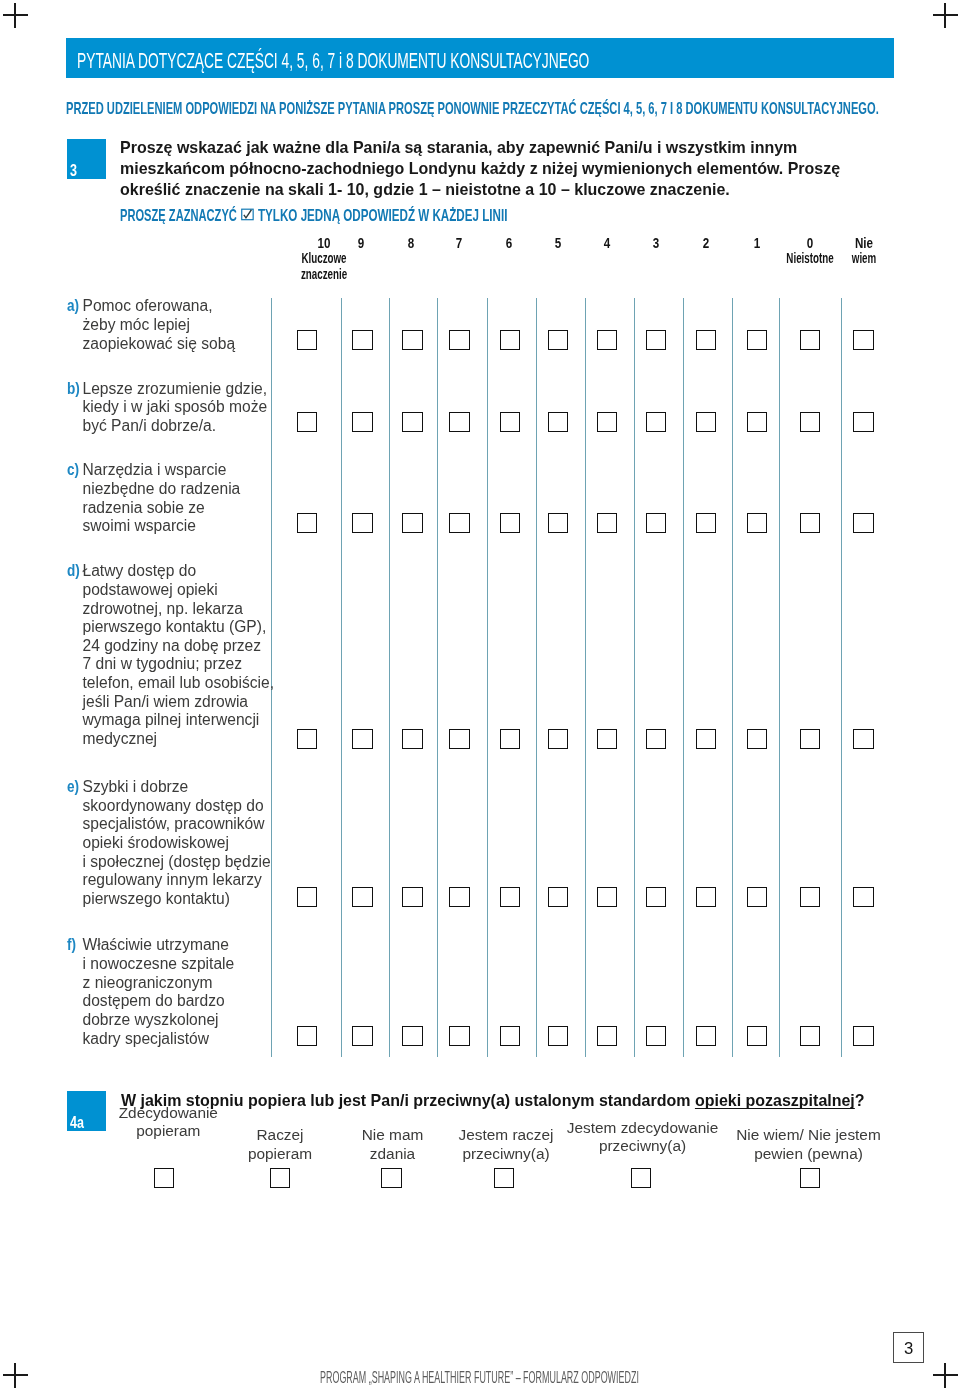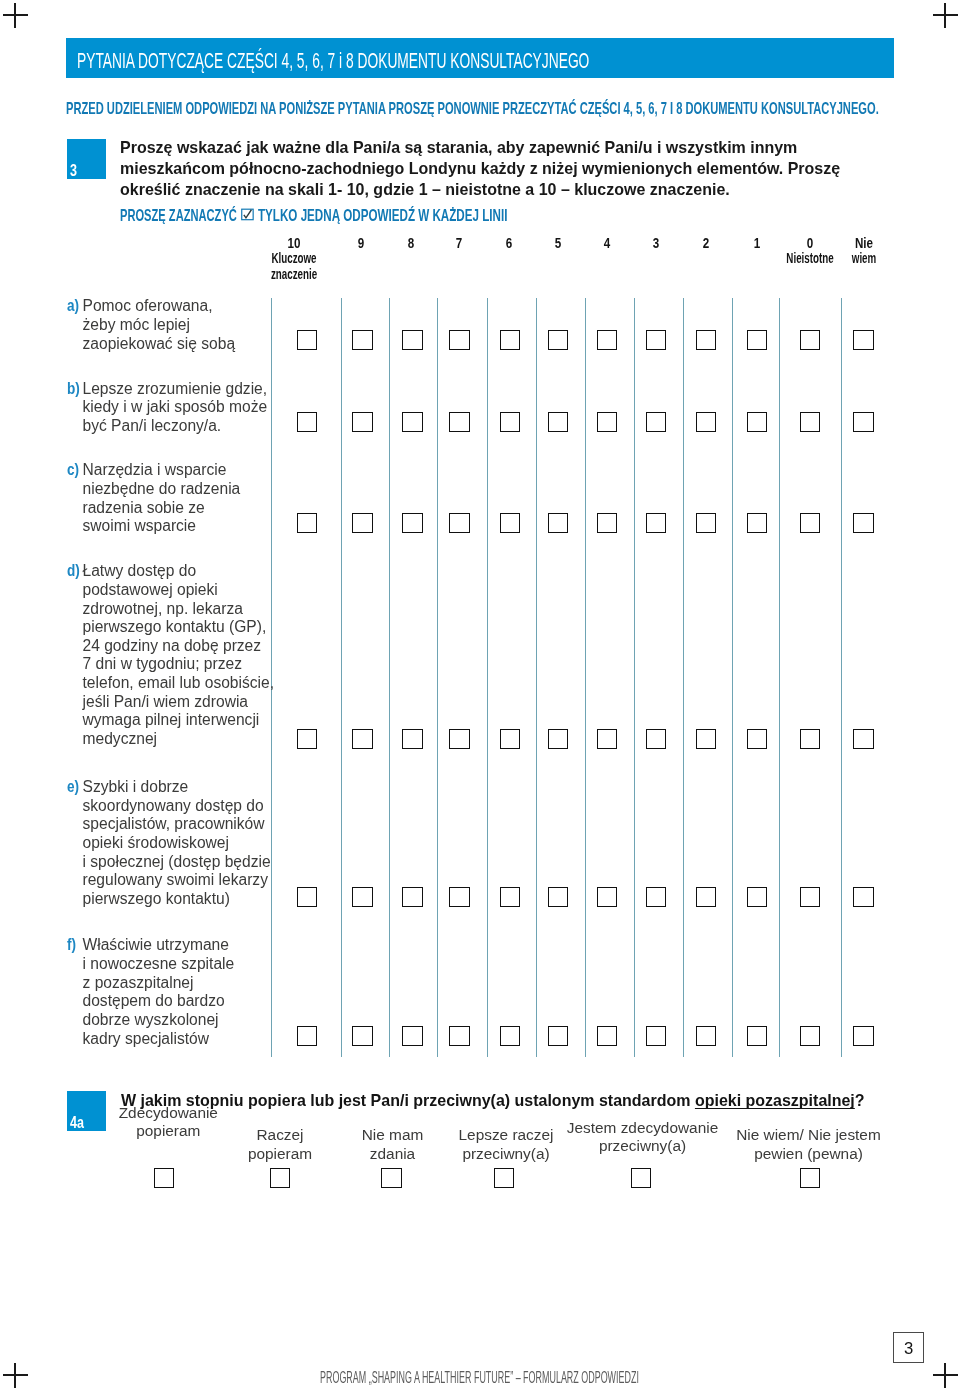--- a/index.html
+++ b/index.html
@@ -129,21 +129,21 @@
 <div class="abs" id="q3-instr">
   <span class="piece">PROSZĘ ZAZNACZYĆ</span>
 </div>
 <svg class="abs" id="tick-icon" viewBox="0 0 14 13" width="12.9" height="12.9">
   <rect x="0.8" y="0.8" width="12.4" height="11.4" fill="none" stroke="#1279b4" stroke-width="1.3"></rect>
   <path d="M3.1 7.0 L5.4 10.2 L11.3 1.4" fill="none" stroke="#2c3b3d" stroke-width="1.5"></path>
 </svg>
 <div class="abs" id="q3-instr2">TYLKO JEDNĄ ODPOWIEDŹ W KAŻDEJ LINII</div>
 
 <div id="scale-head">
-    <div class="sc-col" style="left: 224px; top: 234.5px;">
+    <div class="sc-col" style="left: 254px; top: 234.5px;">
       <span class="n">10</span>
       <span class="s">Kluczowe</span>
       <span class="s">znaczenie</span>
     </div>
     <div class="sc-col" style="left: 290.5px; top: 234.5px;">
       <span class="n">9</span>
     </div>
     <div class="sc-col" style="left: 341.2px; top: 234.5px;">
       <span class="n">8</span>
     </div>
@@ -205,21 +205,21 @@
     <div class="cb" style="left: 548.2px; top: 330.2px;"></div>
     <div class="cb" style="left: 596.7px; top: 330.2px;"></div>
     <div class="cb" style="left: 645.7px; top: 330.2px;"></div>
     <div class="cb" style="left: 695.9px; top: 330.2px;"></div>
     <div class="cb" style="left: 746.7px; top: 330.2px;"></div>
     <div class="cb" style="left: 799.7px; top: 330.2px;"></div>
     <div class="cb" style="left: 853.4px; top: 330.2px;"></div>
     <div class="rowlabel" style="left: 66.5px; width: 200px; top: 379.5px;">
       <span class="ln"><b class="lt">b)</b>Lepsze zrozumienie gdzie,</span>
       <span class="ln">kiedy i w jaki sposób może</span>
-      <span class="ln">być Pan/i leczony/a.</span>
+      <span class="ln">być Pan/i dobrze/a.</span>
     </div>
     <div class="cb" style="left: 296.5px; top: 412.1px;"></div>
     <div class="cb" style="left: 352.4px; top: 412.1px;"></div>
     <div class="cb" style="left: 402.4px; top: 412.1px;"></div>
     <div class="cb" style="left: 449.4px; top: 412.1px;"></div>
     <div class="cb" style="left: 499.9px; top: 412.1px;"></div>
     <div class="cb" style="left: 548.2px; top: 412.1px;"></div>
     <div class="cb" style="left: 596.7px; top: 412.1px;"></div>
     <div class="cb" style="left: 645.7px; top: 412.1px;"></div>
     <div class="cb" style="left: 695.9px; top: 412.1px;"></div>
@@ -267,39 +267,39 @@
     <div class="cb" style="left: 695.9px; top: 728.5px;"></div>
     <div class="cb" style="left: 746.7px; top: 728.5px;"></div>
     <div class="cb" style="left: 799.7px; top: 728.5px;"></div>
     <div class="cb" style="left: 853.4px; top: 728.5px;"></div>
     <div class="rowlabel" style="left: 66.5px; width: 200px; top: 778px;">
       <span class="ln"><b class="lt">e)</b>Szybki i dobrze</span>
       <span class="ln">skoordynowany dostęp do</span>
       <span class="ln">specjalistów, pracowników</span>
       <span class="ln">opieki środowiskowej</span>
       <span class="ln">i społecznej (dostęp będzie</span>
-      <span class="ln">regulowany swoimi lekarzy</span>
+      <span class="ln">regulowany innym lekarzy</span>
       <span class="ln">pierwszego kontaktu)</span>
     </div>
     <div class="cb" style="left: 296.5px; top: 886.9px;"></div>
     <div class="cb" style="left: 352.4px; top: 886.9px;"></div>
     <div class="cb" style="left: 402.4px; top: 886.9px;"></div>
     <div class="cb" style="left: 449.4px; top: 886.9px;"></div>
     <div class="cb" style="left: 499.9px; top: 886.9px;"></div>
     <div class="cb" style="left: 548.2px; top: 886.9px;"></div>
     <div class="cb" style="left: 596.7px; top: 886.9px;"></div>
     <div class="cb" style="left: 645.7px; top: 886.9px;"></div>
     <div class="cb" style="left: 695.9px; top: 886.9px;"></div>
     <div class="cb" style="left: 746.7px; top: 886.9px;"></div>
     <div class="cb" style="left: 799.7px; top: 886.9px;"></div>
     <div class="cb" style="left: 853.4px; top: 886.9px;"></div>
     <div class="rowlabel" style="left: 66.5px; width: 200px; top: 936.4px;">
       <span class="ln"><b class="lt">f)</b>Właściwie utrzymane</span>
       <span class="ln">i nowoczesne szpitale</span>
-      <span class="ln">z pozaszpitalnej</span>
+      <span class="ln">z nieograniczonym</span>
       <span class="ln">dostępem do bardzo</span>
       <span class="ln">dobrze wyszkolonej</span>
       <span class="ln">kadry specjalistów</span>
     </div>
     <div class="cb" style="left: 296.5px; top: 1026px;"></div>
     <div class="cb" style="left: 352.4px; top: 1026px;"></div>
     <div class="cb" style="left: 402.4px; top: 1026px;"></div>
     <div class="cb" style="left: 449.4px; top: 1026px;"></div>
     <div class="cb" style="left: 499.9px; top: 1026px;"></div>
     <div class="cb" style="left: 548.2px; top: 1026px;"></div>
@@ -315,21 +315,21 @@
     <span>4a</span>
   </div>
 <div class="abs" id="q4a-text"><span>W jakim stopniu popiera lub jest Pan/i przeciwny(a) ustalonym standardom </span><u>opieki pozaszpitalnej</u><span>?</span></div>
 <div id="opts">
     <div class="opt" style="left: 58.3px; top: 1104px; width: 220px;"><span>Zdecydowanie</span><br><span>popieram</span></div>
     <div class="cb" style="left: 153.9px; top: 1168.1px;"></div>
     <div class="opt" style="left: 170px; top: 1126.2px; width: 220px;"><span>Raczej</span><br><span>popieram</span></div>
     <div class="cb" style="left: 269.9px; top: 1168.1px;"></div>
     <div class="opt" style="left: 282.5px; top: 1126.2px; width: 220px;"><span>Nie mam</span><br><span>zdania</span></div>
     <div class="cb" style="left: 381.4px; top: 1168.1px;"></div>
-    <div class="opt" style="left: 396px; top: 1126.2px; width: 220px;"><span>Lepsze raczej</span><br><span>przeciwny(a)</span></div>
+    <div class="opt" style="left: 396px; top: 1126.2px; width: 220px;"><span>Jestem raczej</span><br><span>przeciwny(a)</span></div>
     <div class="cb" style="left: 493.9px; top: 1168.1px;"></div>
     <div class="opt" style="left: 532.5px; top: 1119px; width: 220px; text-align: center;"><span>Jestem zdecydowanie</span><br><span>przeciwny(a)</span></div>
     <div class="cb" style="left: 630.9px; top: 1168.1px;"></div>
     <div class="opt" style="left: 698.5px; top: 1126.2px; width: 220px;"><span>Nie wiem/ Nie jestem</span><br><span>pewien (pewna)</span></div>
     <div class="cb" style="left: 799.9px; top: 1168.1px;"></div>
   </div>
 
 <div class="abs" id="footer">PROGRAM „SHAPING A HEALTHIER FUTURE” – FORMULARZ ODPOWIEDZI</div>
 <div class="abs" id="pagebox">
     <span>3</span>

